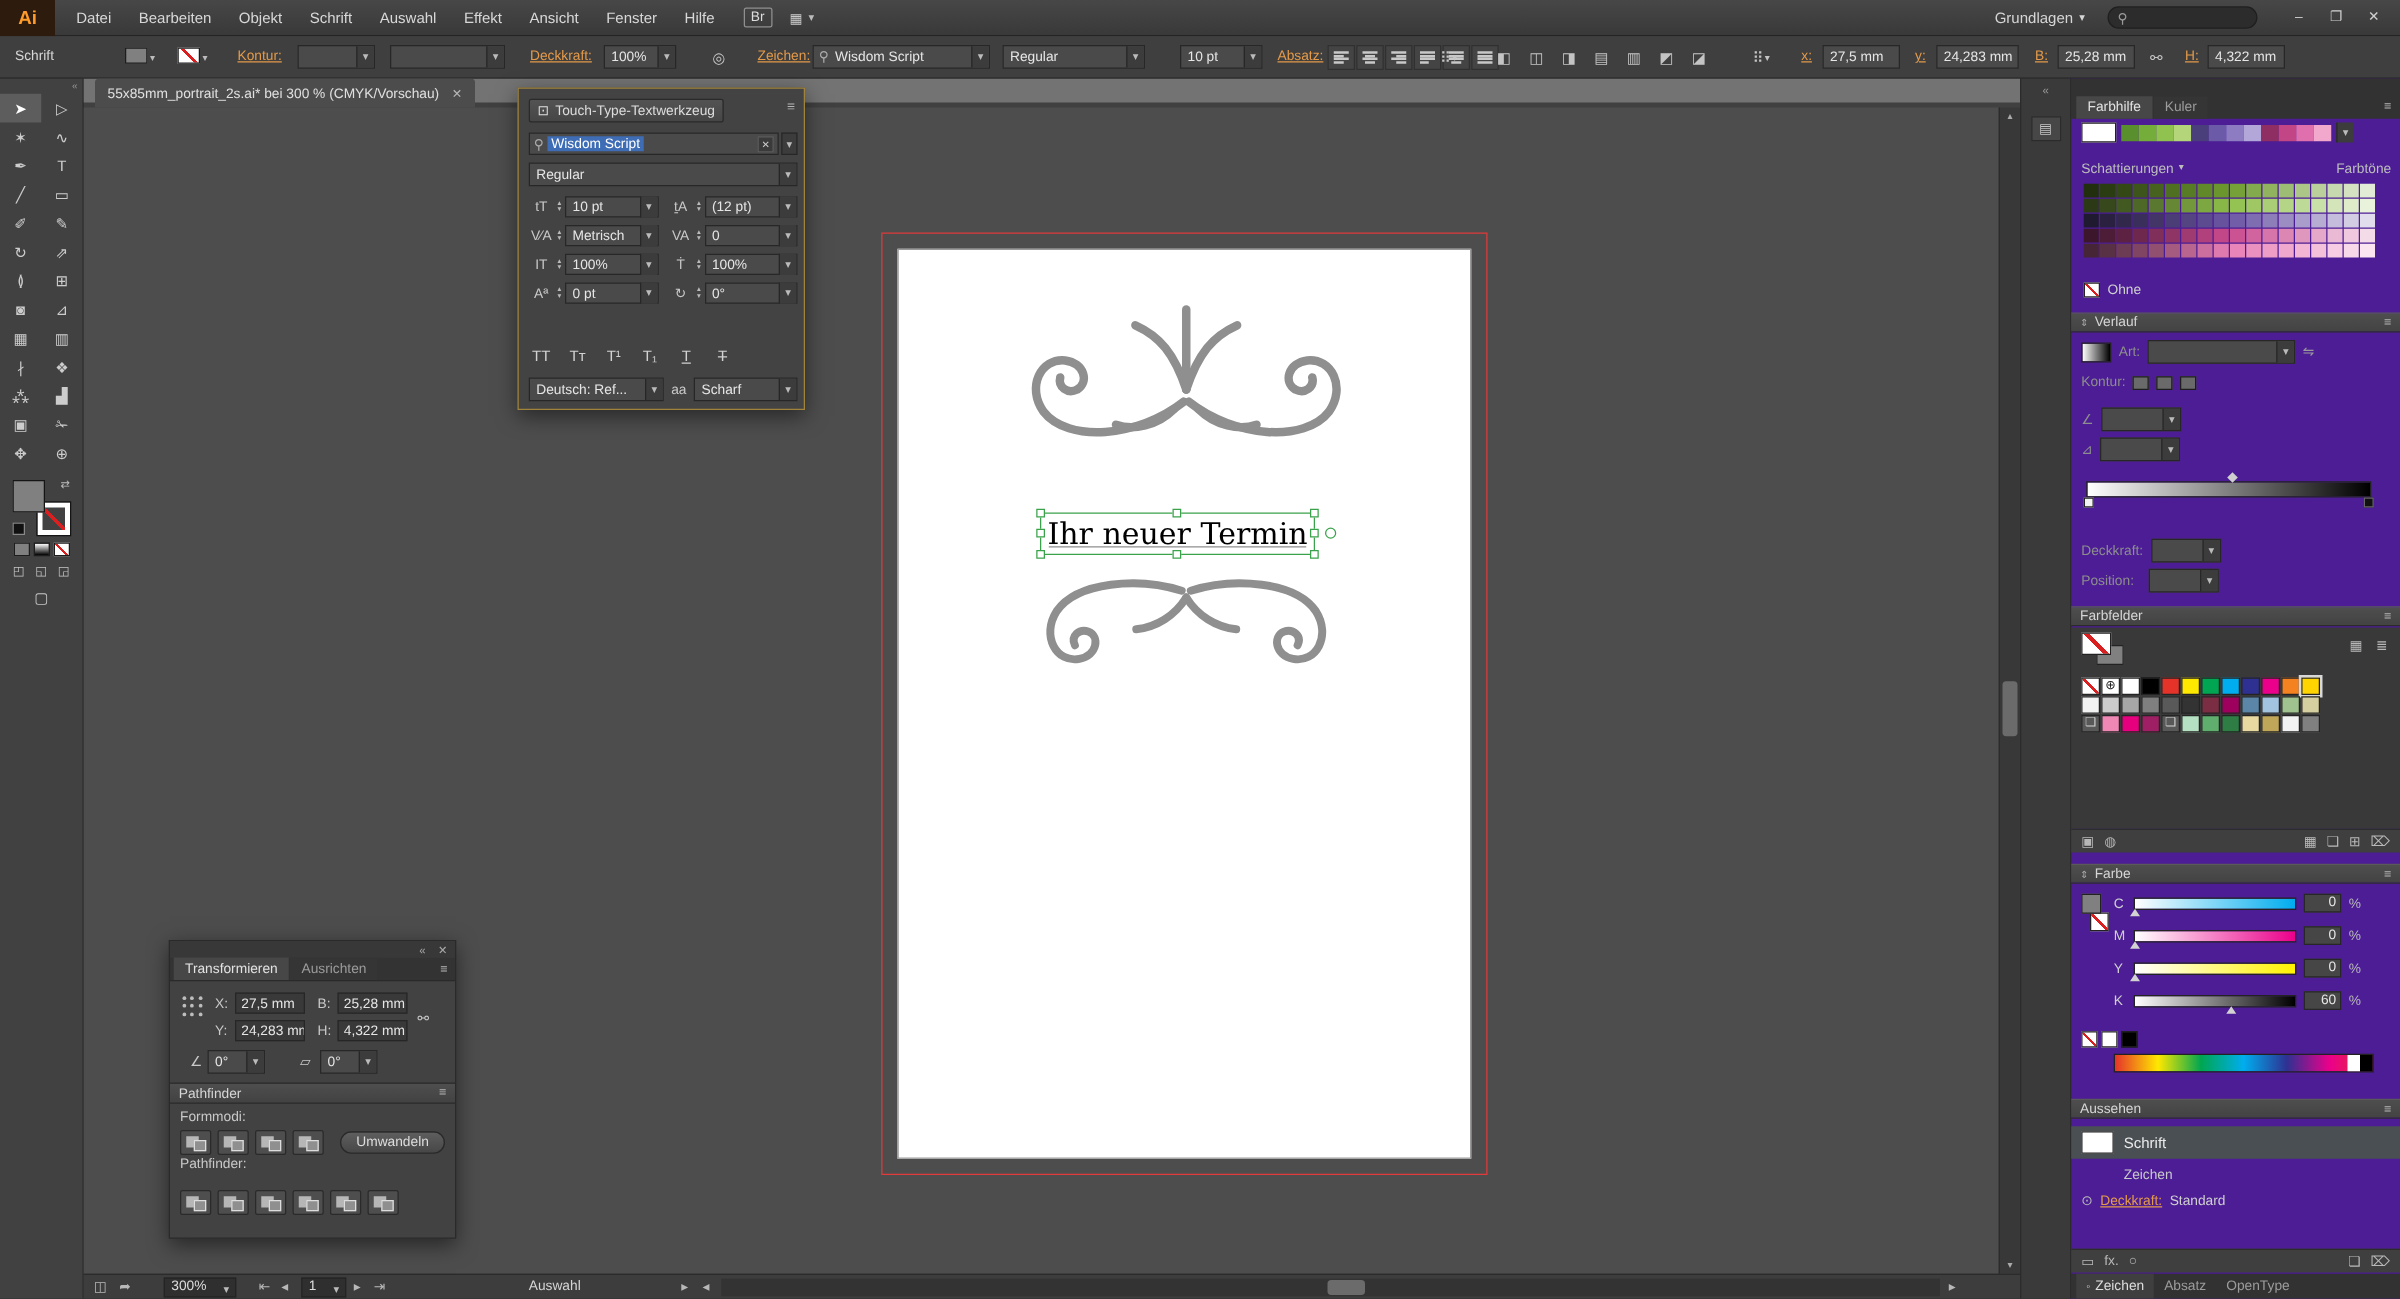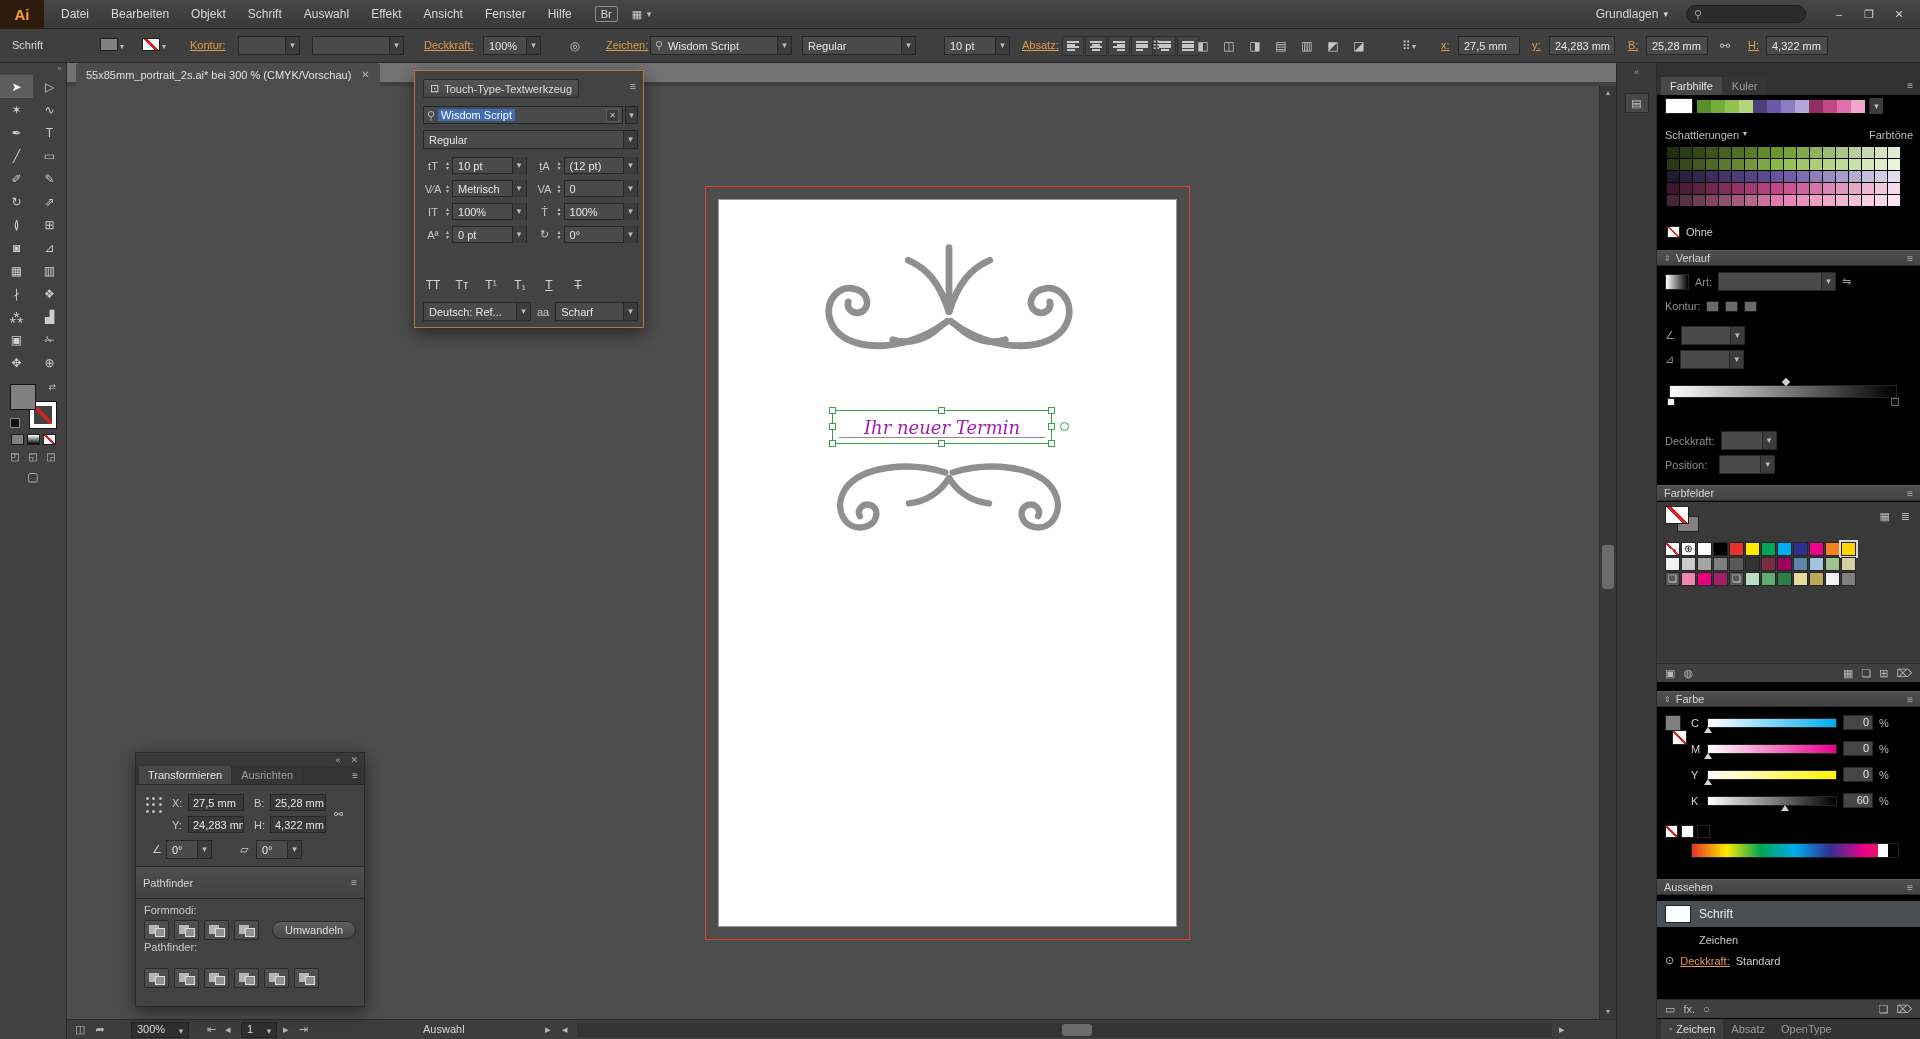--- a/index.html
+++ b/index.html
@@ -67,38 +67,38 @@
            display:flex;align-items:center;padding:0 10px;gap:10px;color:#e0e0e0}
   .tab-close{color:#b5b5b5;font-size:10px}
   .canvas{left:67px;top:86px;width:1532px;height:933px;background:#4d4d4d}
   .bleed{border:1px solid #e03a3a}
   .page{background:#ffffff;border:1px solid #9a9a9a}
   .design-title{position:absolute;left:0;top:165px;width:100%;text-align:center;
                 font-size:34px;letter-spacing:6px;font-weight:bold;color:#e6007e;white-space:nowrap}
   .orn{color:#8f8f8f}
   .selbox{position:absolute;border:1px solid var(--sel)}
   .subtitle-text{width:100%;height:100%;display:flex;align-items:center;justify-content:center;
-                 font-family:"DejaVu Serif",serif;font-style:italic;font-size:18px;color:#a21caf;white-space:nowrap}
+                 font-family:"DejaVu Serif",serif;font-size:24px;color:#000000;white-space:nowrap}
   .sub-ul{position:absolute;left:6px;right:6px;bottom:5px;height:1px;background:#8f8f8f}
   .h{position:absolute;width:7px;height:7px;background:#fff;border:1px solid var(--sel)}
   .h-circle{position:absolute;width:9px;height:9px;background:#fff;border:1px solid var(--sel);border-radius:50%}
 
   
   .vscroll{left:1599px;top:86px;width:17px;height:933px;background:#383838;border-left:1px solid #2b2b2b;
            display:flex;flex-direction:column}
   .sc-btn{height:14px;text-align:center;font-size:8px;color:#aaa;line-height:14px}
   .sc-track{flex:1;position:relative}
   .sc-thumb{position:absolute;left:2px;right:2px;background:#6b6b6b;border-radius:3px}
   .rstrip{left:1616px;top:63px;width:40px;height:976px;background:#3a3a3a;border-left:1px solid #2b2b2b}
   .rs-collapse{text-align:center;color:#9a9a9a;font-size:9px;padding-top:4px}
   .rs-icon{width:24px;height:20px;margin:16px auto 0;background:#474747;border:1px solid #2b2b2b;
            color:#c4c4c4;text-align:center;line-height:18px;font-size:11px}
 
   
-  .dock{left:1656px;top:63px;width:264px;height:976px;background:#000000;border-left:1px solid #2b2b2b}
+  .dock{left:1656px;top:63px;width:264px;height:976px;background:#4c1d95;border-left:1px solid #2b2b2b}
   .dtabs{position:absolute;left:0;top:0;width:100%;height:32px;background:#323232}
   .ptab{display:inline-flex;align-items:center;height:18px;padding:0 9px;background:#353535;color:#9c9c9c;margin-right:1px}
   .ptab.active{background:#474747;color:#e2e2e2}
   .pmenu{color:#b5b5b5;font-size:10px}
   .phead{position:absolute;left: 0;width:100%;height:16px;background:linear-gradient(#4e4e4e,#434343);
          border-top:1px solid #5a5a5a;border-bottom:1px solid #2c2c2c;display:flex;align-items:center;
          padding:0 7px;color:#d6d6d6}
   .phead .cap{font-size:8px;margin-right:5px;color:#aaa}
   .phead .pmenu{margin-left:auto}
   .strip-cell{display:inline-block;width:14px;height:13px}
@@ -156,21 +156,21 @@
   .tf-tabs{height:18px;background:#333;display:flex;align-items:flex-end;padding-left:3px}
   .tf-tabs .pmenu{margin-left:auto;margin-right:6px;align-self:center}
   .tf-body{position:relative;height:82px;border-top:1px solid #2a2a2a}
   .refpt{position:absolute;left:8px;top:10px;width:20px;height:20px;display:grid;
          grid-template-columns:repeat(3,1fr);place-items:center}
   .refpt i{width:3px;height:3px;background:#bdbdbd;border-radius:50%}
   .tf-lab{position:absolute;color:#c9c9c9}
   .tf-field{position:absolute;width:56px;height:17px;background:#393939;border:1px solid #262626;
             color:#e6e6e6;display:flex;align-items:center;padding:0 4px;white-space:nowrap;overflow:hidden}
   .tf-drop{position:absolute;width:46px}
-  .pf-header{height:33px;background:linear-gradient(#4e4e4e,#424242);border-top:1px solid #2a2a2a;
+  .pf-header{height:17px;background:linear-gradient(#4e4e4e,#424242);border-top:1px solid #2a2a2a;
              border-bottom:1px solid #2a2a2a;display:flex;align-items:center;padding:0 7px;color:#d6d6d6}
   .pf-header .pmenu{margin-left:auto}
   .pf-body{position:relative;height:107px}
   .pf-label{position:absolute;left:8px;color:#c9c9c9}
   .pf-row{position:absolute;left:8px;display:flex;gap:5px;align-items:center}
   .pf-btn{position:relative;width:25px;height:20px;background:#4e4e4e;border:1px solid #2a2a2a;border-radius:2px}
   .pf-btn .s1{position:absolute;left:4px;top:4px;width:10px;height:9px;background:#c9c9c9;opacity:.85}
   .pf-btn .s2{position:absolute;left:10px;top:7px;width:10px;height:9px;background:#8f8f8f;border:1px solid #ddd}
   .umw{height:18px;padding:0 12px;background:linear-gradient(#5e5e5e,#474747);border:1px solid #292929;
        border-radius:9px;color:#ddd;font-size:11px;margin-left:8px}

